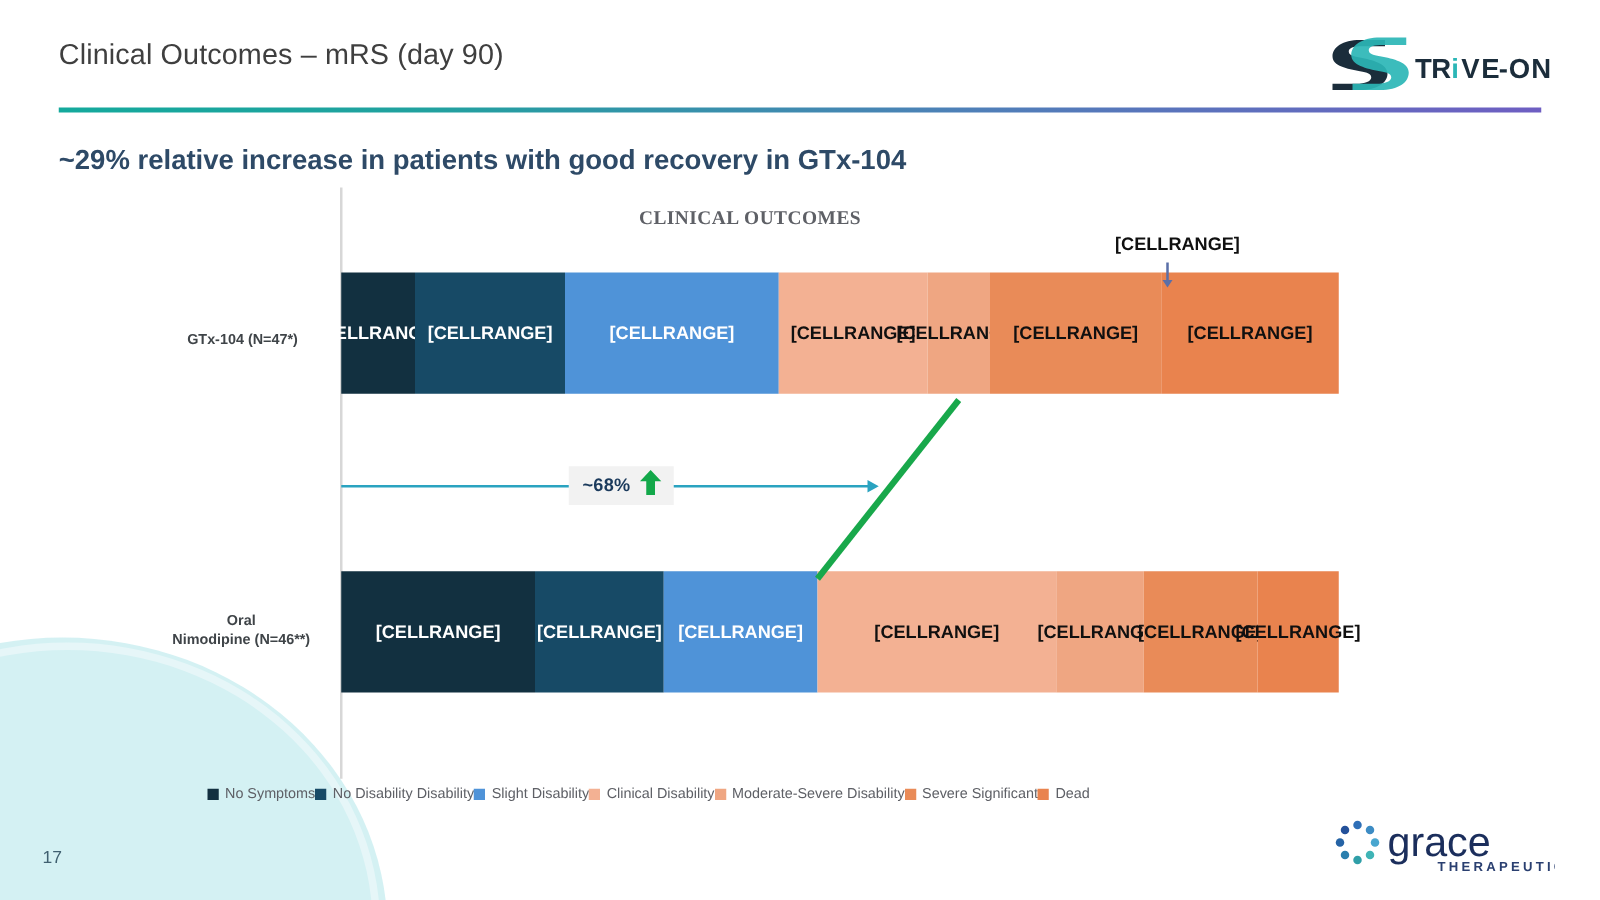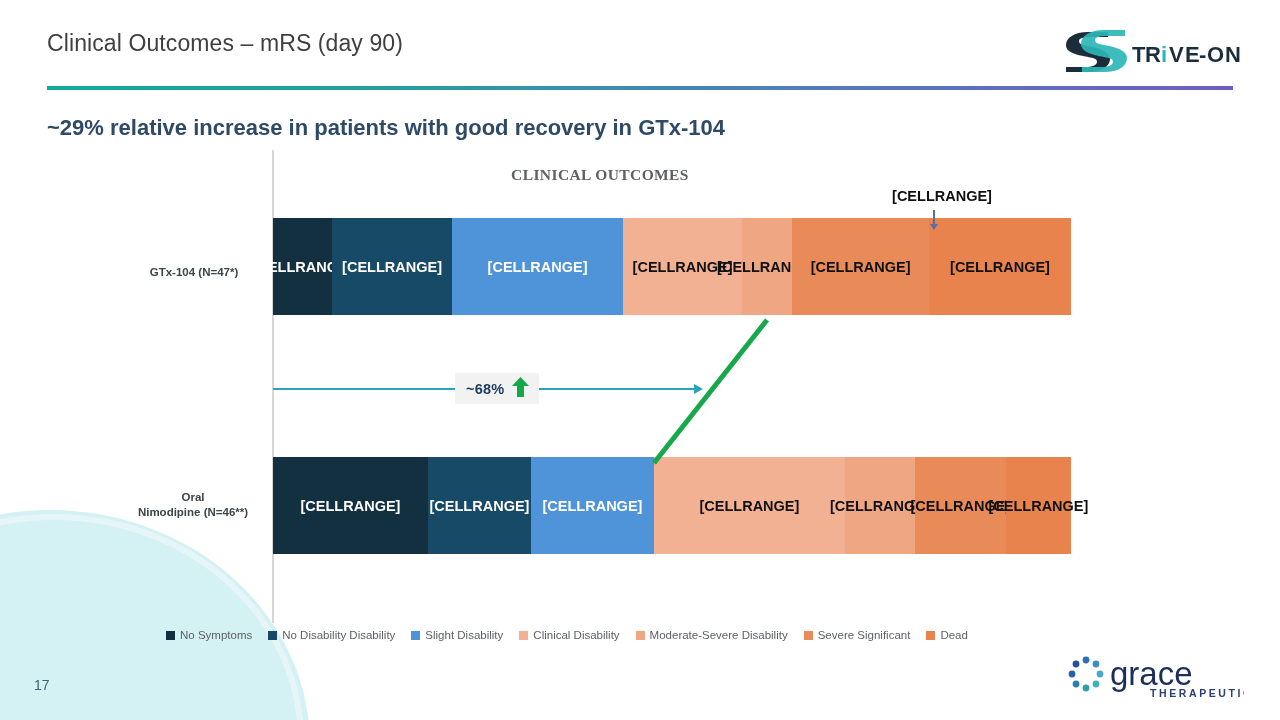--- a/index.html
+++ b/index.html
@@ -199,21 +199,20 @@
     letter-spacing: .2px;
   }
 
   
   .legend {
     position: absolute;
     left: 166px; top: 479px;
     width: 900px;
     display: flex;
     align-items: center;
-    gap: 16px;
     font-size: 11.5px;
     color: #5e6066;
   }
   .legend-item { display: flex; align-items: center; gap: 5px; white-space: nowrap; }
   .legend-swatch { width: 9px; height: 9px; display: inline-block; }
 
   
   .footnotes {
     position: absolute;
     left: 239px; bottom: 28px;

